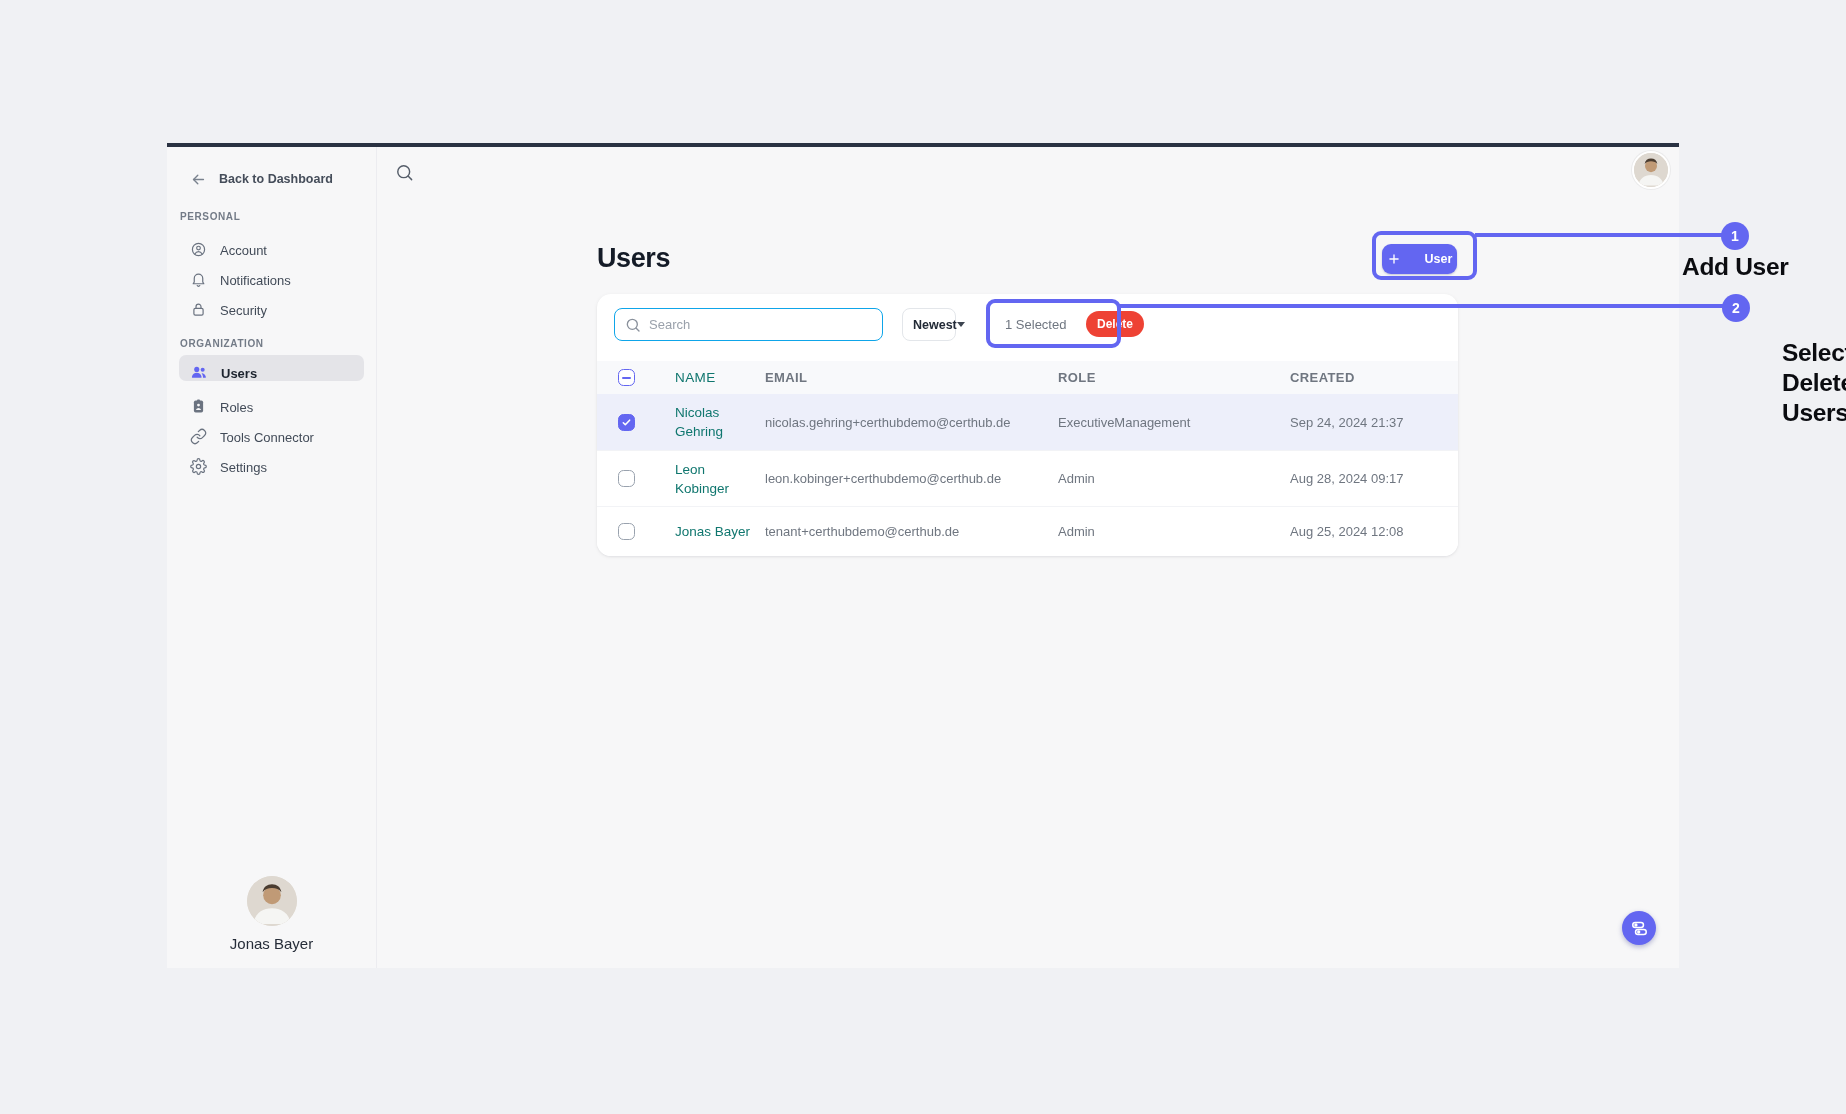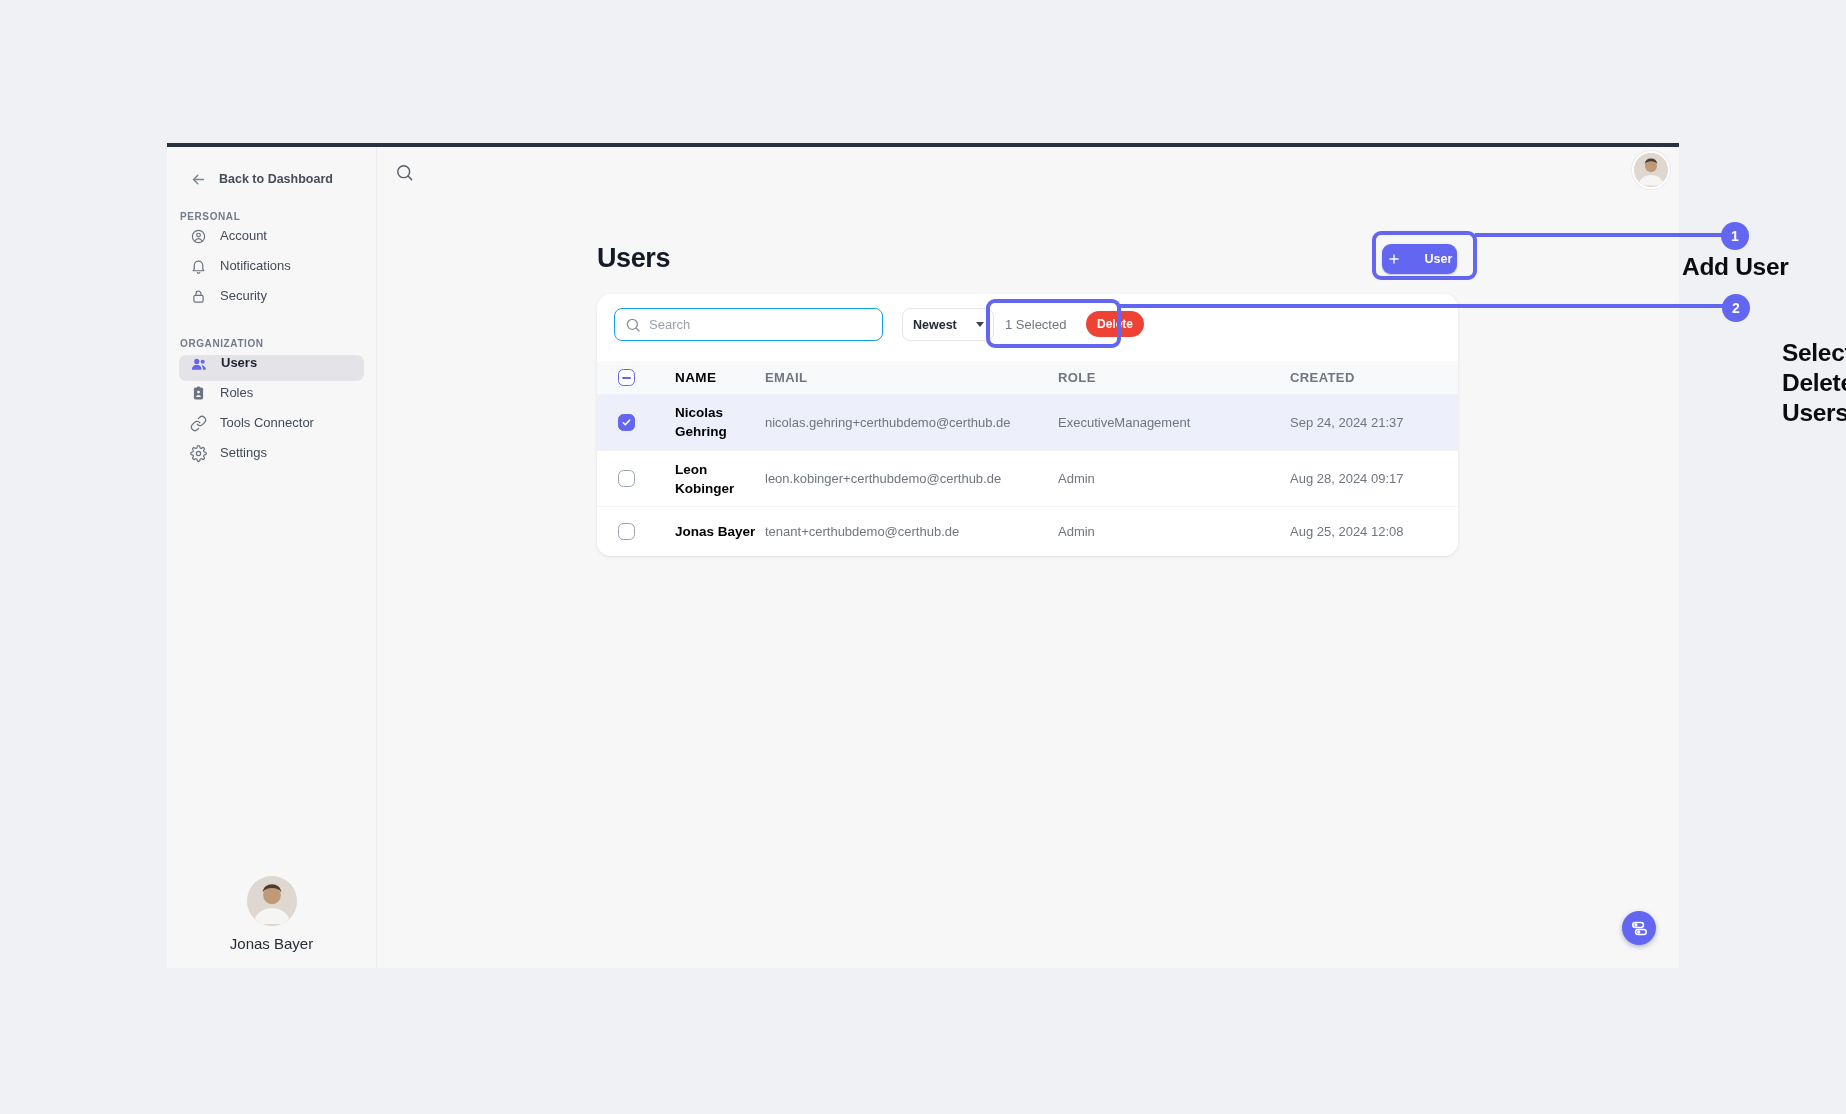--- a/index.html
+++ b/index.html
@@ -29,21 +29,21 @@
     display:flex; align-items:center; gap:12px;
     margin:0 0 0 23px; height:24px; cursor:pointer;
   }
   .back-row .icn { color:#7a828e; }
   .back-label { font-size:12.5px; font-weight:600; color:#454d5a; }
   .section-label {
     margin:20px 0 6px 13px; font-size:10px; font-weight:700;
     letter-spacing:.6px; color:#737b87;
   }
   .nav-item {
-    display:flex; align-items:flex-start; gap:13px; height:30px;
+    display:flex; align-items:flex-end; gap:13px; height:30px;
     padding-left:23px; margin:0 12px 0 0; cursor:pointer;
     font-size:13px; font-weight:500; color:#424b58;
   }
   .nav-item .icn { color:#6b7380; display:flex; }
   .nav-item.active {
     background:#e4e4e8; border-radius:7px; margin:4px 12px;
     padding-left:11px; height:26px; font-weight:700; color:#1c232e;
   }
   .nav-item.active .icn { color:#6366f1; }
   .icn svg { display:block; }
@@ -87,21 +87,21 @@
     border:1px solid #0ea5e9; border-radius:8px; background:#fff;
     display:flex; align-items:center; padding:0 10px; gap:8px;
   }
   .search-wrap .icn { color:#8a919c; display:flex; }
   .search-wrap input {
     border:none; outline:none; flex:1; font-family:inherit;
     font-size:13px; color:#333b47; background:transparent;
   }
   .search-wrap input::placeholder { color:#9aa1ab; }
   .sort-select {
-    position:absolute; left:305px; top:14px; width:92px; height:33px;
+    position:absolute; left:305px; top:14px; width:54px; height:33px;
     border:1px solid #e3e6ea; border-radius:8px; background:#fff; cursor:pointer;
     display:flex; align-items:center; justify-content:space-between; padding:0 9px 0 10px;
   }
   .sort-label { font-size:12.5px; font-weight:600; color:#222a36; }
   .caret-down {
     width:0; height:0; border-left:4px solid transparent;
     border-right:4px solid transparent; border-top:5px solid #3c4450;
   }
   .sel-count {
     position:absolute; left:408px; top:0; height:60px;
@@ -116,21 +116,21 @@
   
   .thead {
     display:flex; align-items:center; height:33px; background:#f8f9fb;
     font-size:11px; font-weight:700; letter-spacing:.4px; color:#2b3340;
   }
   .trow { display:flex; align-items:center; min-height:56px; background:#fff; }
   .trow + .trow { border-top:1px solid #f2f3f6; }
   .trow:last-child { min-height:50px; }
   .trow.selected { background:#edeffa; }
   .col-cb { width:78px; padding-left:21px; display:flex; align-items:center; }
-  .col-name { width:90px; font-size:13.5px; font-weight:700; color:#000000; line-height:19px; padding-right:4px; }
+  .col-name { width:90px; font-size:13.5px; font-weight:400; color:#0f766e; line-height:19px; padding-right:4px; }
   .col-email { width:293px; font-size:13px; color:#6f7680; }
   .col-role { width:232px; font-size:13px; color:#6f7680; }
   .col-created { flex:1; font-size:13px; color:#6f7680; }
 
   .cb {
     width:17px; height:17px; border-radius:5.5px; background:#fff;
     border:1.6px solid #99a2ae; cursor:pointer; position:relative;
     display:flex; align-items:center; justify-content:center;
   }
   .cb.indeterminate { border-color:#6366f1; }

